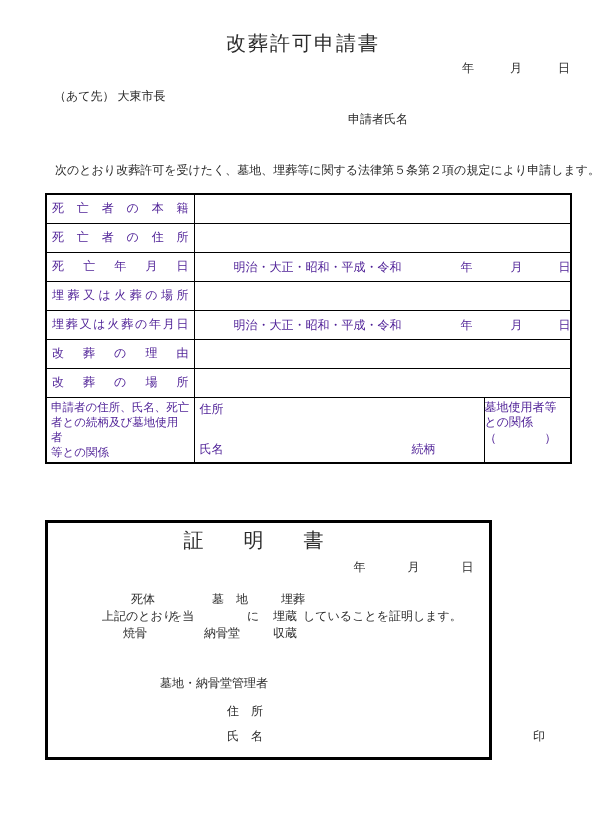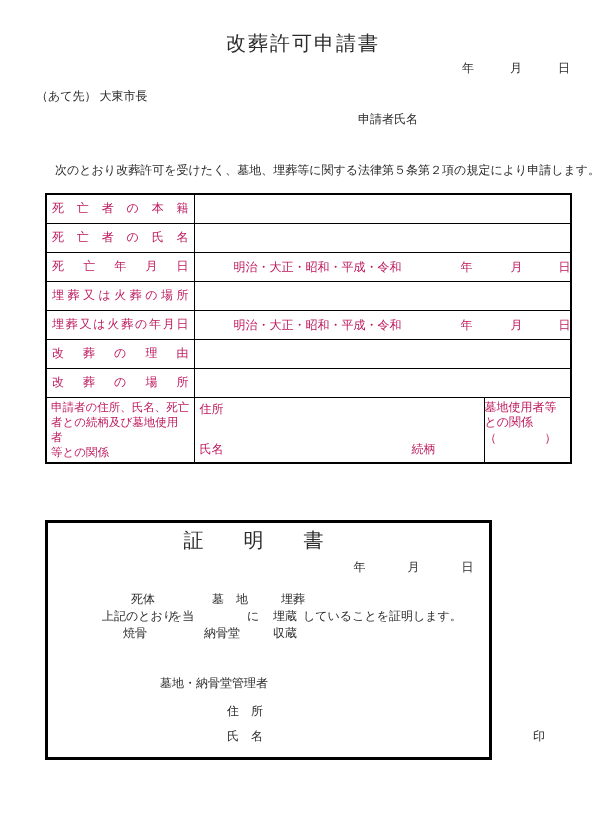--- a/index.html
+++ b/index.html
@@ -14,29 +14,29 @@
     overflow:hidden;
     border-radius:23px;
   }
   .doc-title {
     position:absolute; top:30px; left:0; width:100%;
     text-align:center; font-size:20px; letter-spacing:2px;
   }
   .header-date {
     position:absolute; top:60px; right:36px; font-size:12px;
   }
-  .addressee { position:absolute; top:88px; left:36px;text-align:right; }
-  .applicant-name { position:absolute; top:111px; left:358px; }
+  .addressee { position:absolute; top:88px; left:54px;text-align:right; }
+  .applicant-name { position:absolute; top:111px; left:348px; }
   .instruction { position:absolute; top:162px; left:55px; white-space:nowrap; }
 
   table.app-table {
     position:absolute; top:193px; left:45px;
     width:525px; border-collapse:collapse; table-layout:fixed;
     border:2.5px solid #000;
-    font-size:12px; color:#be185d;
+    font-size:12px; color:#4c1d95;
   }
   .app-table td { border:1px solid #000; vertical-align:middle; }
   .app-table tr.r { height:29px; }
   .app-table tr.r-last { height:52px; }
   td.lbl {
     padding:0 5px;
     text-align:justify; text-align-last:justify;
   }
   td.lbl-wrap {
     padding:2px 4px;
@@ -94,21 +94,21 @@
         <col style="width:148px">
         <col style="width:290px">
         <col style="width:87px">
       </colgroup>
     <tbody>
         <tr class="r">
       <td class="lbl">死 亡 者 の 本 籍</td>
       <td class="val" colspan="2"></td>
     </tr>
     <tr class="r">
-      <td class="lbl">死 亡 者 の 氏 名</td>
+      <td class="lbl">死 亡 者 の 住 所</td>
       <td class="val" colspan="2"></td>
     </tr>
     <tr class="r">
       <td class="lbl">死 亡 年 月 日</td>
       <td class="val" colspan="2">
         <span class="pos-era">明治・大正・昭和・平成・令和</span>
         <span class="pos-year">年</span>
         <span class="pos-month">月</span>
         <span class="pos-day">日</span>
       </td>

